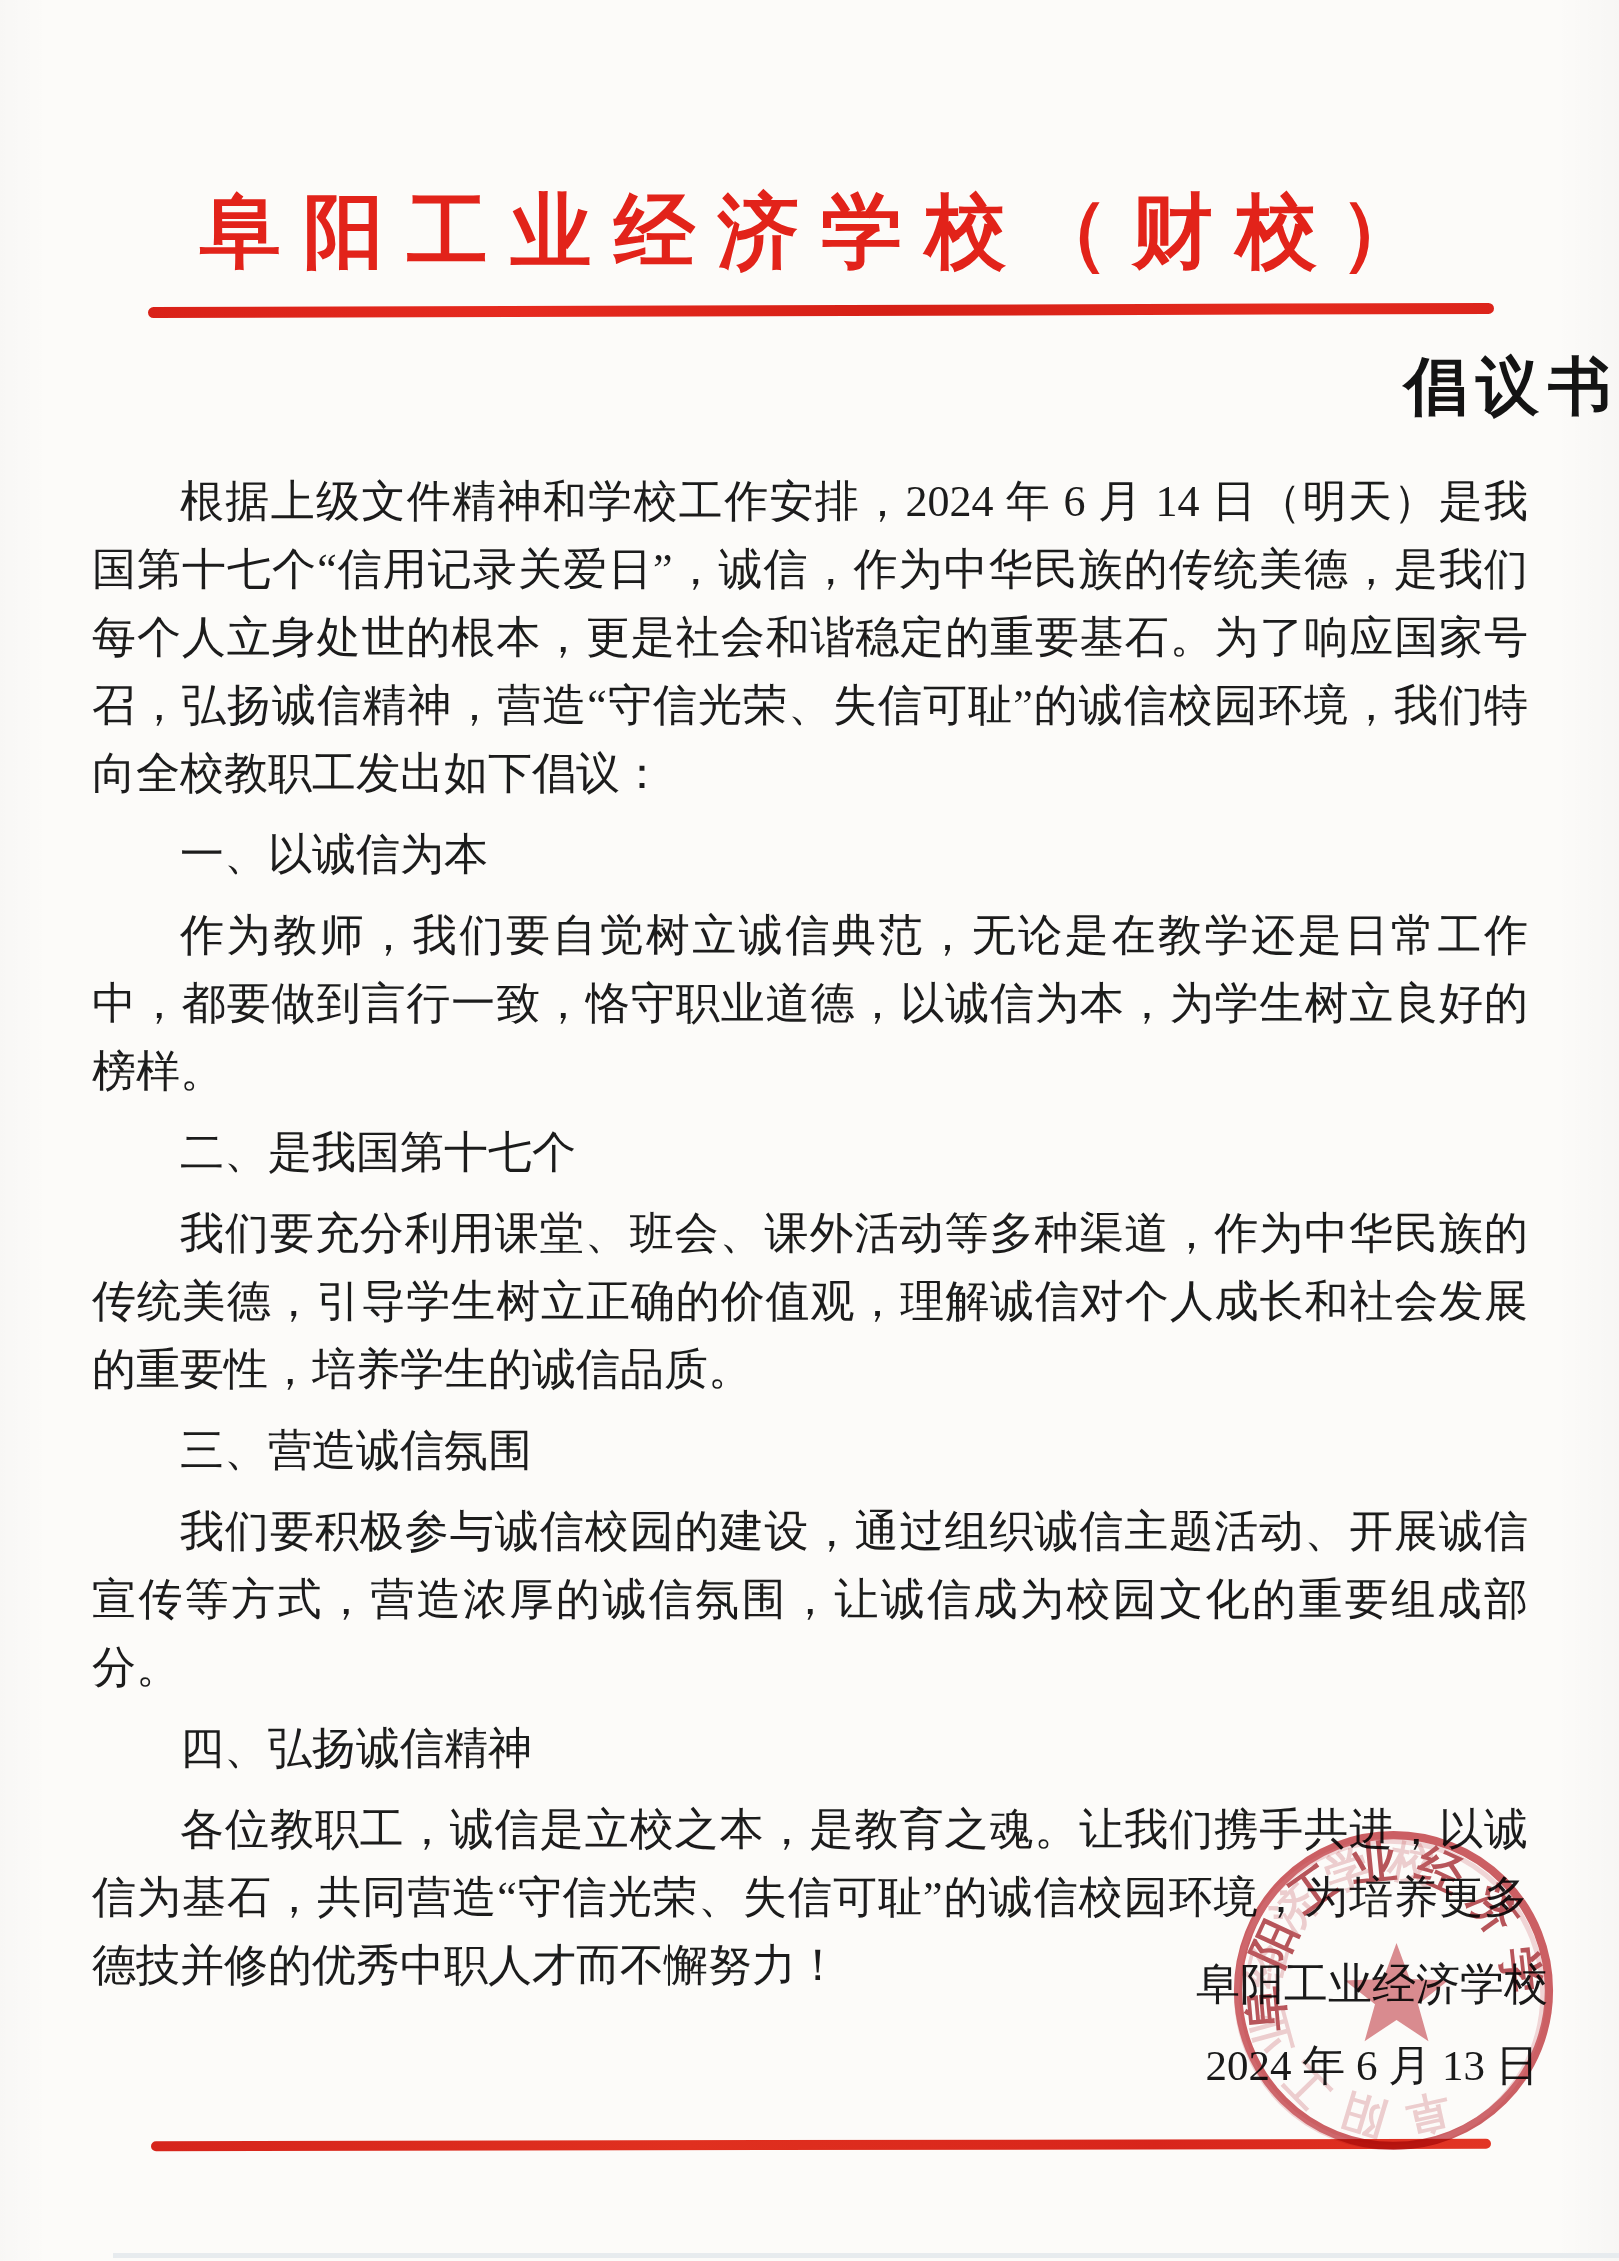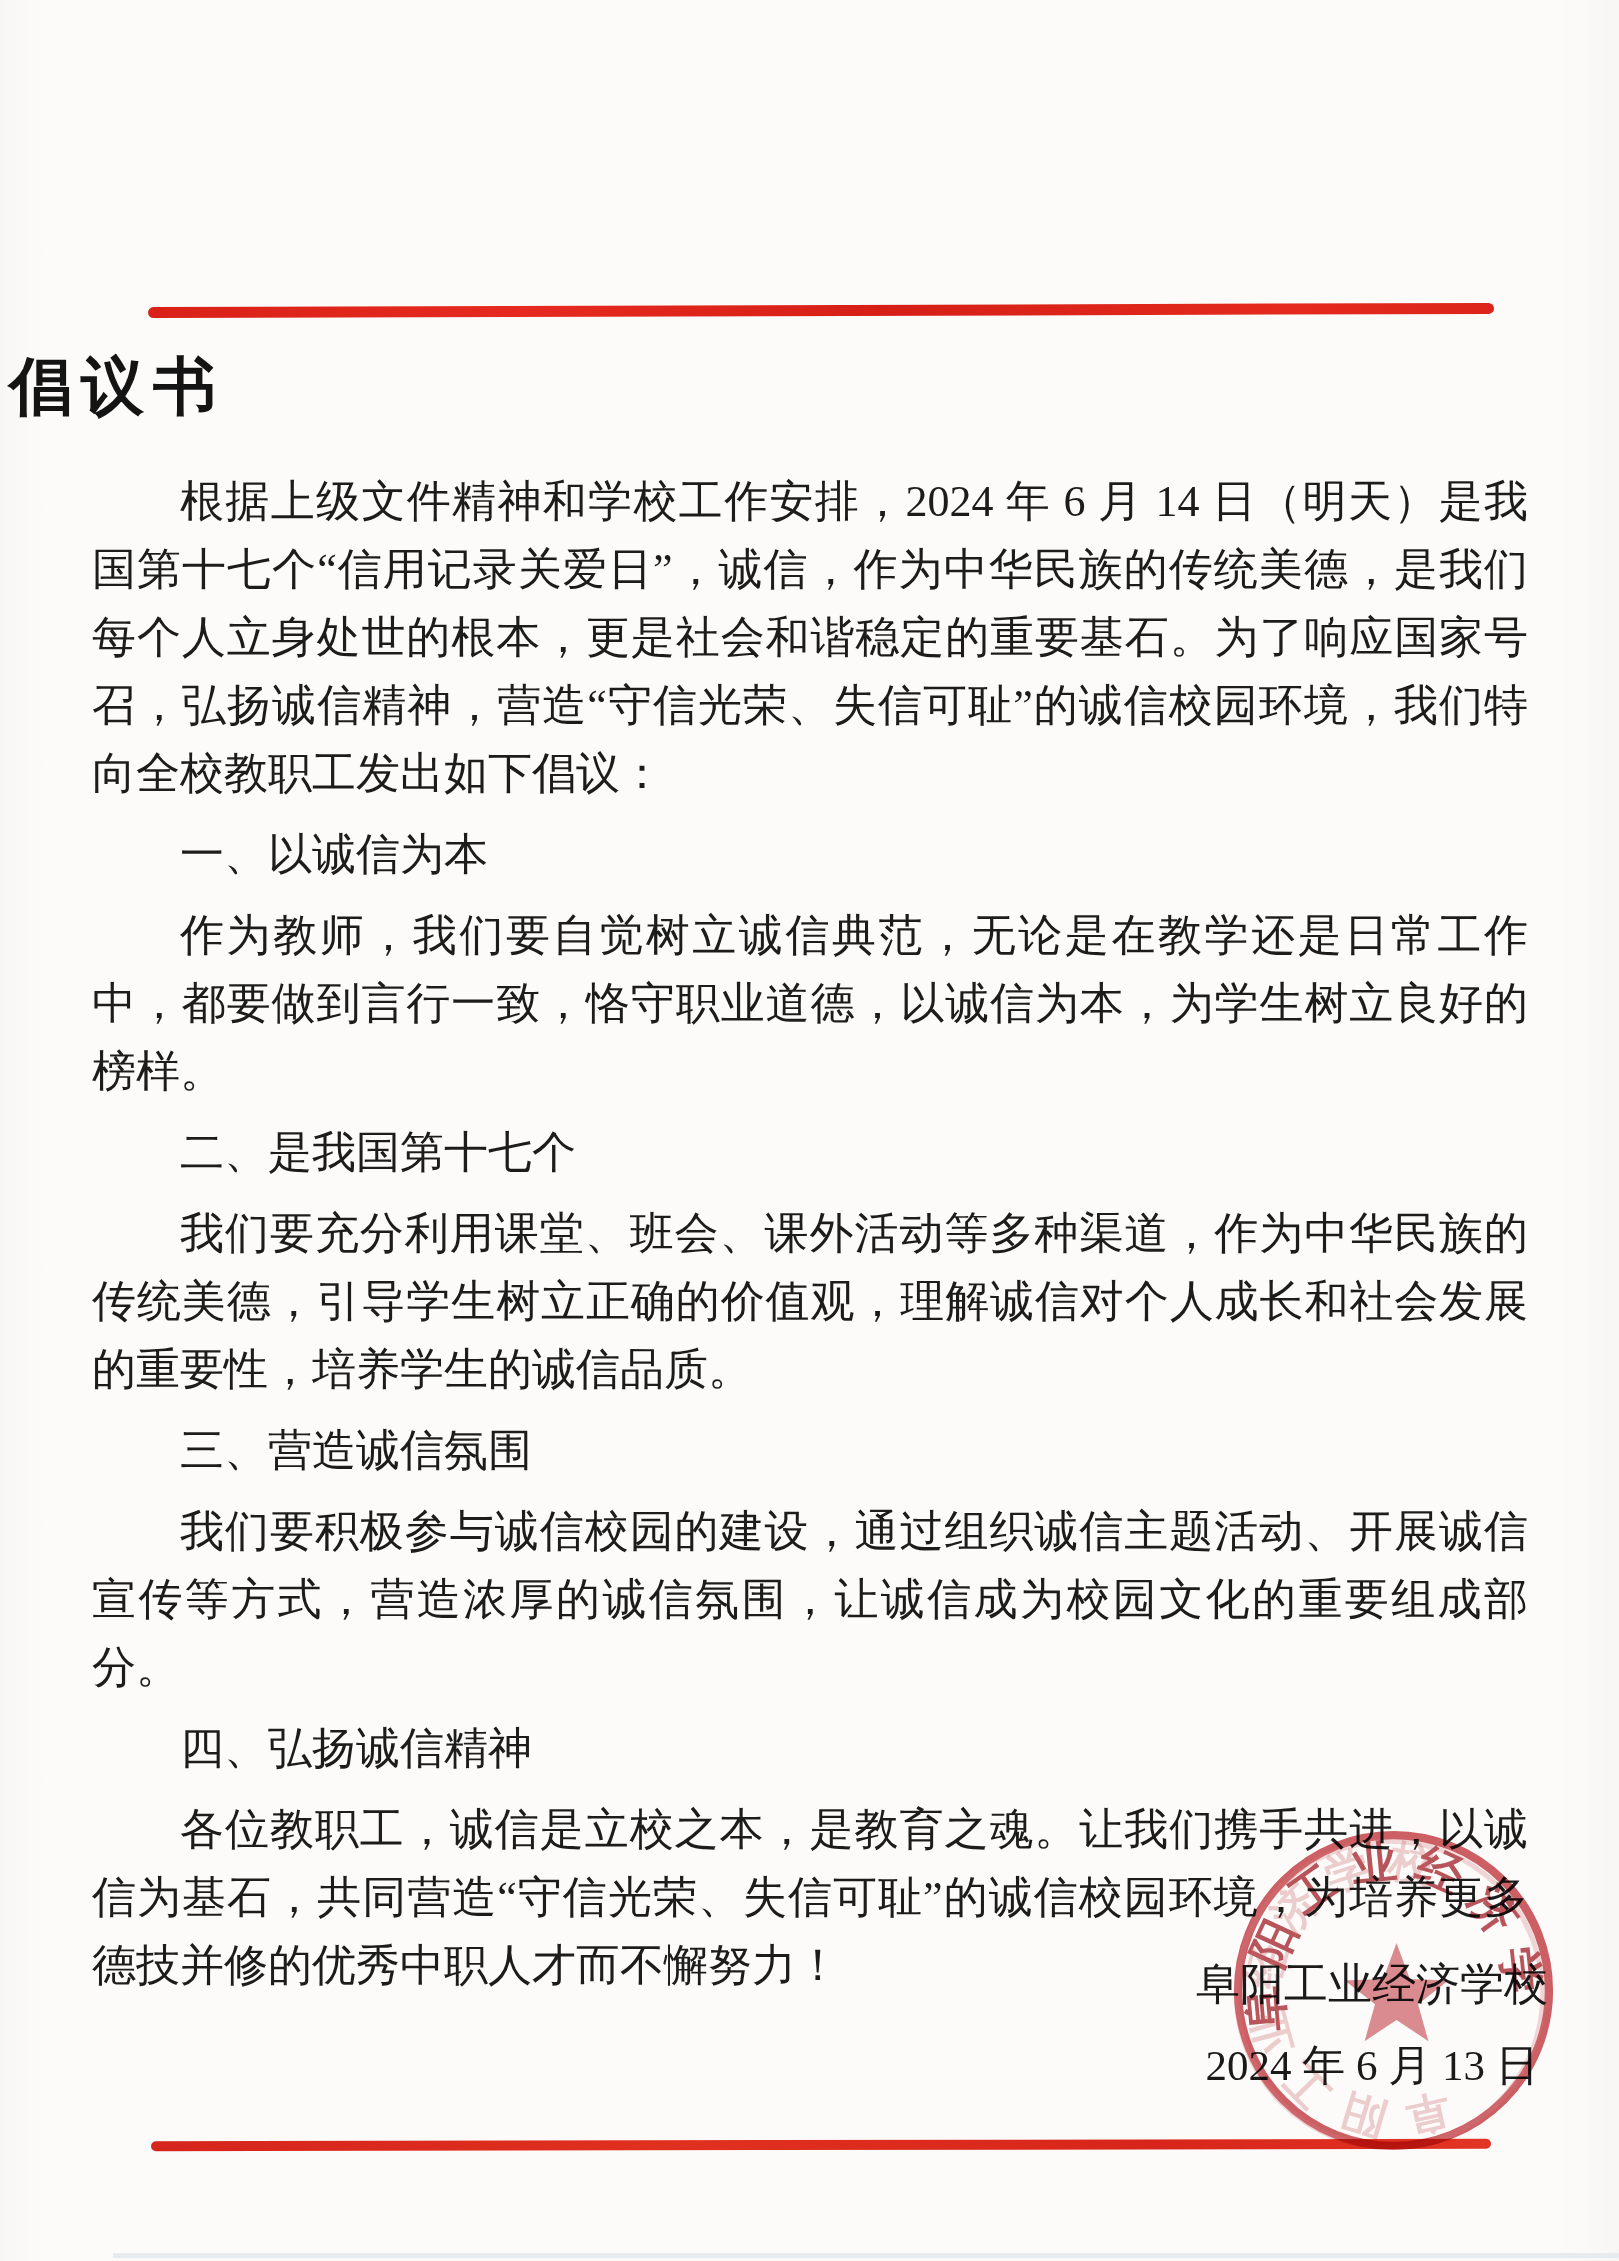--- a/index.html
+++ b/index.html
@@ -21,21 +21,21 @@
     white-space:nowrap;
   }
   .header-rule{
     position:absolute;left:148px;top:305px;width:1346px;height:10.6px;
     background:linear-gradient(90deg,#d92118,#e62a1f 28%,#d51f16 55%,#e42a1e 85%,#dc241b);
     border-radius:6px;
     transform:rotate(-0.18deg);
   }
   .doc-title{
     position:absolute;top:353px;left:0;right:0;
-    text-align:left;
+    text-align:right;
     font-size:63px;line-height:1.1;font-weight:bold;
     color:#141414;letter-spacing:9px;text-indent:9px;
   }
   .body-text{
     position:absolute;left:79px;top:455px;width:1462px;
     font-size:44px;line-height:68px;
     color:#1c1c1c;
     text-align:justify;
   }
   .block{margin:13px;text-indent:88px;}
@@ -77,20 +77,21 @@
   .scan-edge{
     position:absolute;left:113px;top:2253px;width:1507px;height:4.5px;
     background:#e7ebee;
   }
 </style>
 </head>
 <body>
 
 <div class="page">
 
+  <div class="letterhead">阜阳工业经济学校（财校）</div>
 
   <div class="header-rule"></div>
 
   <div class="doc-title">倡议书</div>
 
   <div class="body-text">
     <p class="block">根据上级文件精神和学校工作安排，2024 年 6 月 14 日（明天）是我国第十七个“信用记录关爱日”，诚信，作为中华民族的传统美德，是我们每个人立身处世的根本，更是社会和谐稳定的重要基石。为了响应国家号召，弘扬诚信精神，营造“守信光荣、失信可耻”的诚信校园环境，我们特向全校教职工发出如下倡议：</p>
     <p class="block">一、以诚信为本</p>
     <p class="block">作为教师，我们要自觉树立诚信典范，无论是在教学还是日常工作中，都要做到言行一致，恪守职业道德，以诚信为本，为学生树立良好的榜样。</p>
     <p class="block">二、是我国第十七个</p>

